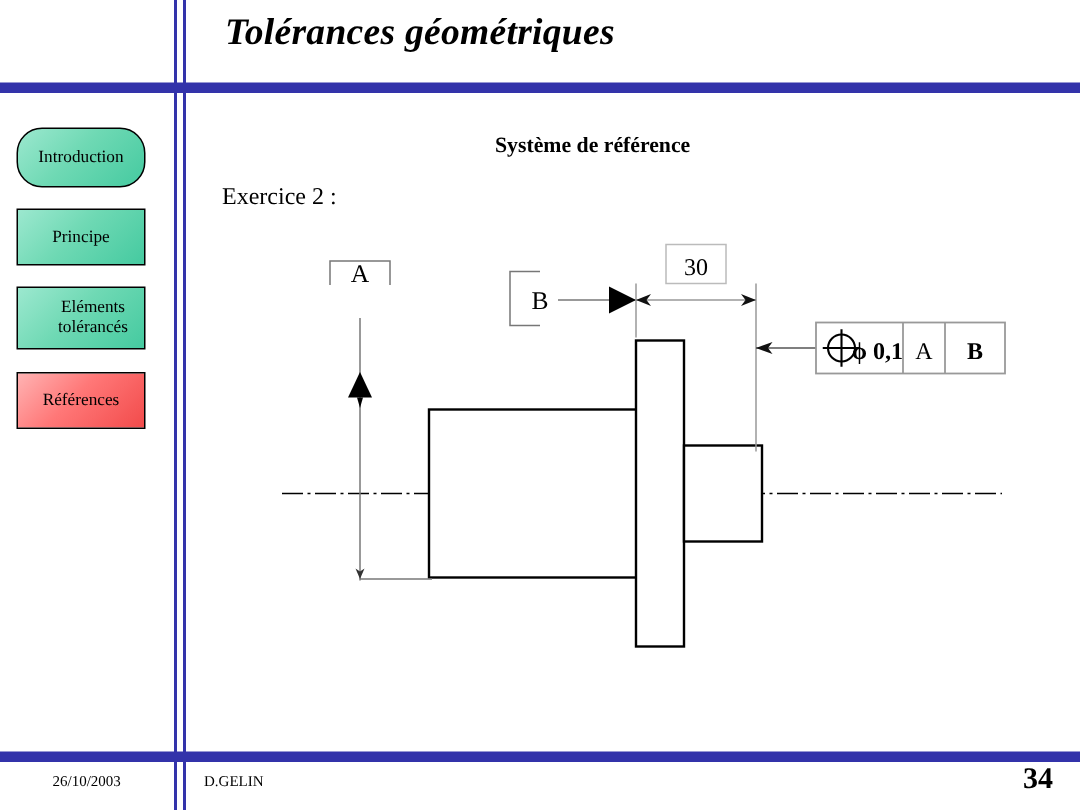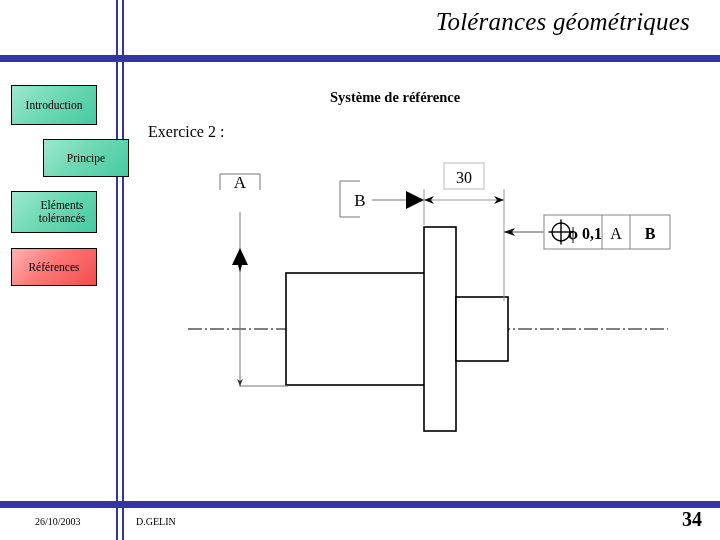--- a/index.html
+++ b/index.html
@@ -36,24 +36,24 @@
   }
   #vline-left  { left: 116px; }
   #vline-right { left: 122px; }
 
   
   #slide-title {
     position: absolute;
     left: 150px;
     top: 8px;
     width: 540px;
-    text-align: right;
+    text-align: left;
     font-size: 25px;
     font-style: italic;
-    font-weight: normal;
+    font-weight: bold;
     color: #000000;
     letter-spacing: .2px;
     white-space: nowrap;
   }
 
   
   #sidebar {
     position: absolute;
     left: 0;
     top: 0;
@@ -130,24 +130,24 @@
 <body>
 
 <div class="hbar" id="top-bar"></div>
 <div class="hbar" id="bot-bar"></div>
 <div class="vline" id="vline-left"></div>
 <div class="vline" id="vline-right"></div>
 
 <div id="slide-title">Tolérances géométriques</div>
 
 <div id="sidebar">
-  <div class="nav-btn" style="top:85px;height:40px;">
+  <div class="nav-btn" style="top:85px;height:40px;border-radius:17px;">
     <span>Introduction</span>
   </div>
-  <div class="nav-btn" style="top:139px;height:38px;margin-left:32px;">
+  <div class="nav-btn" style="top:139px;height:38px;">
     <span>Principe</span>
   </div>
   <div class="nav-btn" style="top:191px;height:42px;padding-left:16px;">
     <span>Eléments tolérancés</span>
   </div>
   <div class="nav-btn active" style="top:248px;height:38px;">
     <span>Références</span>
   </div>
 </div>
 

